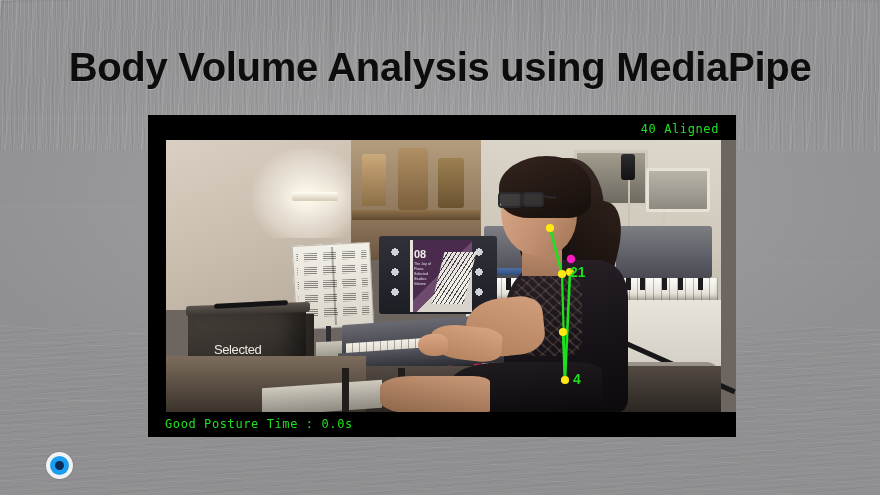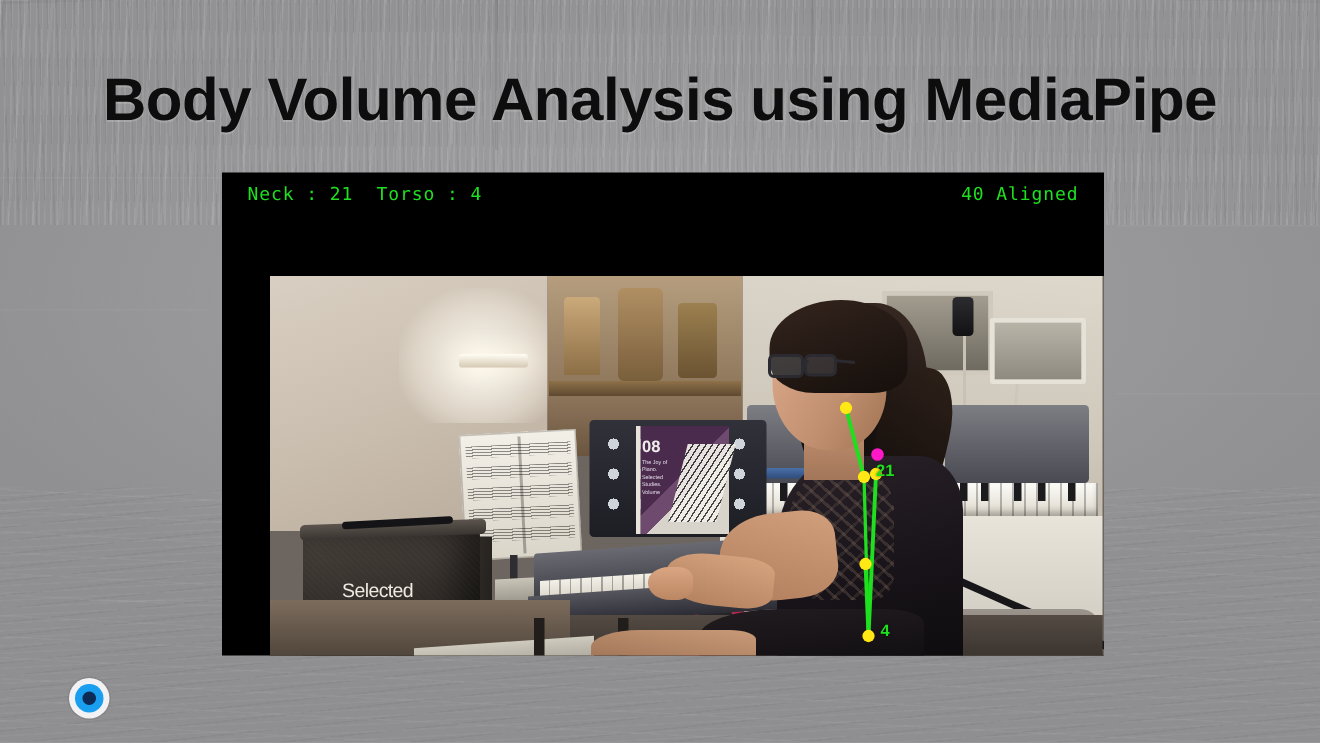--- a/index.html
+++ b/index.html
@@ -56,22 +56,22 @@
     white-space:nowrap;
   }
 
   
   #video-panel {
     position:absolute; left:148px; top:115px; width:588px; height:322px;
     background:#000;
     overflow:hidden;
   }
   #video-frame {
-    position:absolute; left:32px; top:25px; width:659px; height:272px;
-    overflow:hidden; background:#6d6560;margin-top:44px;
+    position:absolute; left:18px; top:25px; width:659px; height:272px;
+    overflow:hidden; background:#6d6560;
   }
 
   
   .scene { position:absolute; inset:0; }
 
   
   .wall-left { position:absolute; left:0; top:0; width:185px; height:170px;
     background:linear-gradient(160deg,#d9cfc2,#c9bdae 55%,#b8ab9c); }
   .wall-spot { position:absolute; left:86px; top:8px; width:110px; height:90px;
     background:radial-gradient(ellipse at 50% 55%, rgba(255,252,245,0.95), rgba(255,250,240,0.35) 55%, transparent 75%); }
@@ -266,21 +266,21 @@
     background:linear-gradient(#d9a582,#bb8763); border-radius:46% 34% 40% 50%;}
   .p-lap { position:absolute; left:286px; top:222px; width:150px; height:52px;
     background:linear-gradient(175deg,#211c20,#0b090b); border-radius:36% 18% 6% 10%;}
   .p-thigh { position:absolute; left:214px; top:236px; width:110px; height:38px;
     background:linear-gradient(190deg,#c99a78,#8d6448); border-radius:30% 16% 10% 34%;}
 
   
   #pose-overlay { position:absolute; inset:0; pointer-events:none; }
   .pose-label {
     position:absolute; font-family:"Liberation Sans", sans-serif;
-    font-size:11px; font-weight:bold; color:#1ee01e;
+    font-size:14px; font-weight:bold; color:#1ee01e;
     text-shadow:0 0 2px rgba(0,0,0,.6);
   }
 
   
   .hud {
     position:absolute; color:#1fe01f;
     font-family:"DejaVu Sans Mono","Liberation Mono",monospace;
     font-size:12px; letter-spacing:0.6px; white-space:pre;
   }
   #hud-top-left   { left:17px;  top:7px; }
@@ -328,24 +328,24 @@
   <div class="streak" style="left:744px;top:150px;width:136px;height:1px;opacity:.3"></div>
   <div class="streak" style="left:744px;top:262px;width:136px;height:1px;opacity:.28"></div>
   <div class="streak" style="left:60px;top:400px;width:90px;height:1px;opacity:.4"></div>
   <div class="streak" style="left:770px;top:414px;width:86px;height:1px;opacity:.34"></div>
 </div>
 
 <div id="title">Body Volume Analysis using MediaPipe</div>
 
 <div id="video-panel">
 
-  <div class="hud" id="hud-top-left">Neck : 21  Torso : 4</div>
 
   <div class="hud" id="hud-top-right">40 Aligned</div>
 
+  <div class="hud" id="hud-bottom">Good Posture Time : 0.0s</div>
 
   <div id="video-frame">
     <div class="scene">
 
       <div class="wall-right"></div>
       <div class="wall-left"></div>
       <div class="wall-spot"></div>
       <div class="ceiling-light"></div>
 
       <div class="wall-mid"></div>

